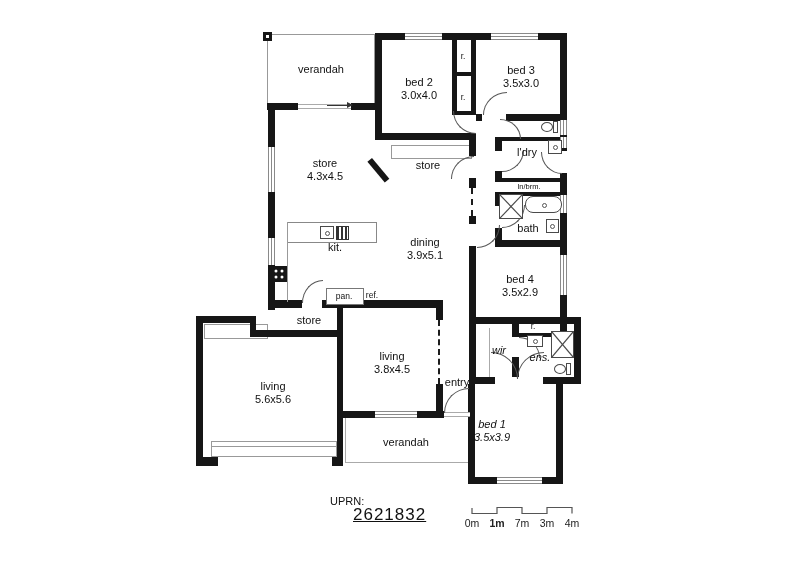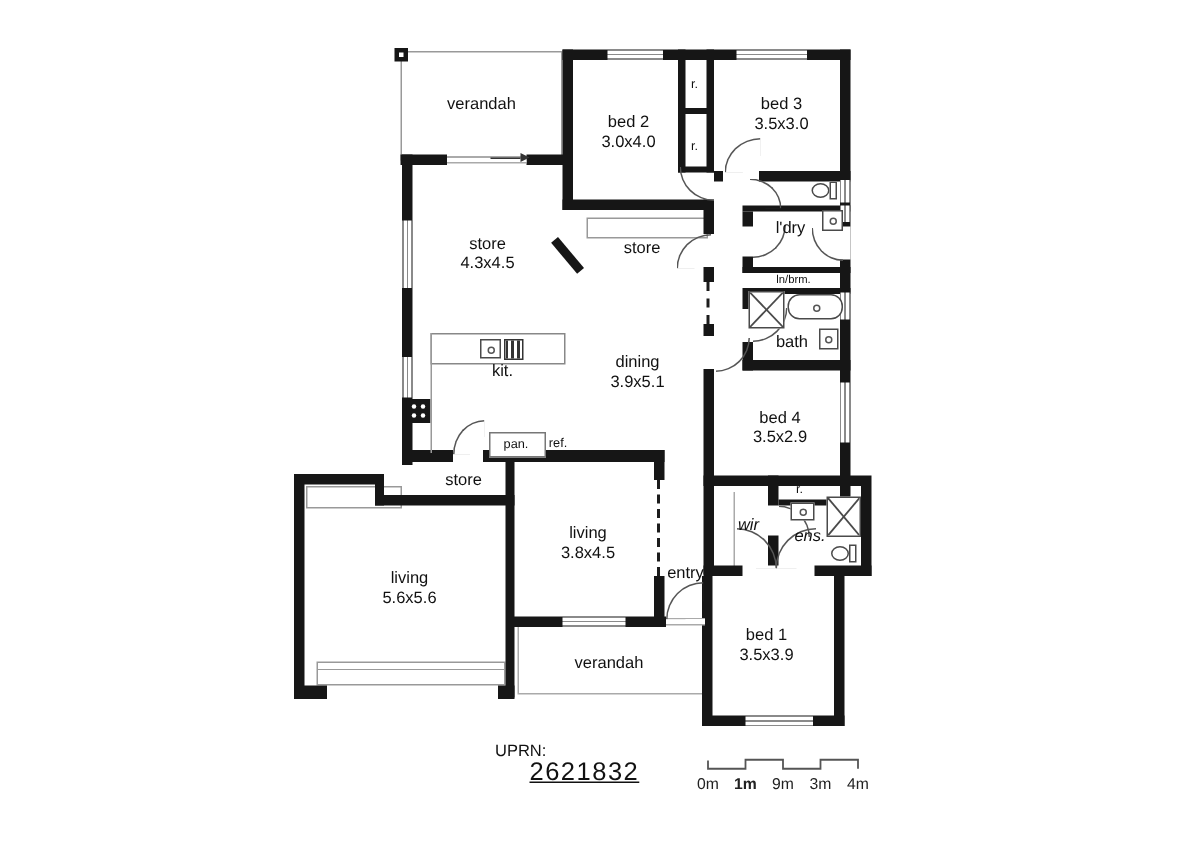--- a/index.html
+++ b/index.html
@@ -186,31 +186,31 @@
   <div class="lbl" style="left:520px;top:286px;"><span>bed 4</span><br><span>3.5x2.9</span></div>
   <div class="lbl sm" style="left:344px;top:296px;"><span>pan.</span></div>
   <div class="lbl sm" style="left:372px;top:295px;"><span>ref.</span></div>
   <div class="lbl" style="left:309px;top:321px;"><span>store</span></div>
   <div class="lbl" style="left:273px;top:393px;"><span>living</span><br><span>5.6x5.6</span></div>
   <div class="lbl" style="left:392px;top:363px;"><span>living</span><br><span>3.8x4.5</span></div>
   <div class="lbl" style="left:457px;top:383px;"><span>entry</span></div>
   <div class="lbl" style="left:499px;top:351px;font-style:italic;"><span>wir</span></div>
   <div class="lbl sm" style="left:533px;top:326px;"><span>r.</span></div>
   <div class="lbl" style="left:540px;top:358px;font-style:italic;"><span>ens.</span></div>
-  <div class="lbl" style="left:511px;top:431px;"><span>bed 1</span><br><span>3.5x3.9</span></div>
+  <div class="lbl" style="left:492px;top:431px;font-style:italic;"><span>bed 1</span><br><span>3.5x3.9</span></div>
   <div class="lbl" style="left:406px;top:443px;"><span>verandah</span></div>
 
   <div class="footer-label" style="left:330px;top:495px;">UPRN:</div>
   <div class="footer-num" style="left:353px;top:505px;text-decoration:underline;">2621832</div>
 
   <div style="position:absolute;left:466px;top:503px;width:112px;height:13px;">
     <svg width="112" height="13">
         <path d="M6,4 L6,9.5 L31,9.5 L31,3.5 L56,3.5 L56,9.5 L81,9.5 L81,3.5 L106,3.5 L106,9.5" fill="none" stroke="#555" stroke-width="1.2"></path>
       </svg>
   </div>
   <span class="scale-lbl" style="left:472px;top:517px;">0m</span>
   <span class="scale-lbl" style="left:497px;top:517px;font-weight:bold;">1m</span>
-  <span class="scale-lbl" style="left:522px;top:517px;">9m</span>
+  <span class="scale-lbl" style="left:522px;top:517px;">7m</span>
   <span class="scale-lbl" style="left:547px;top:517px;">3m</span>
   <span class="scale-lbl" style="left:572px;top:517px;">4m</span>
 
 
 </div>
 
 </body></html>

